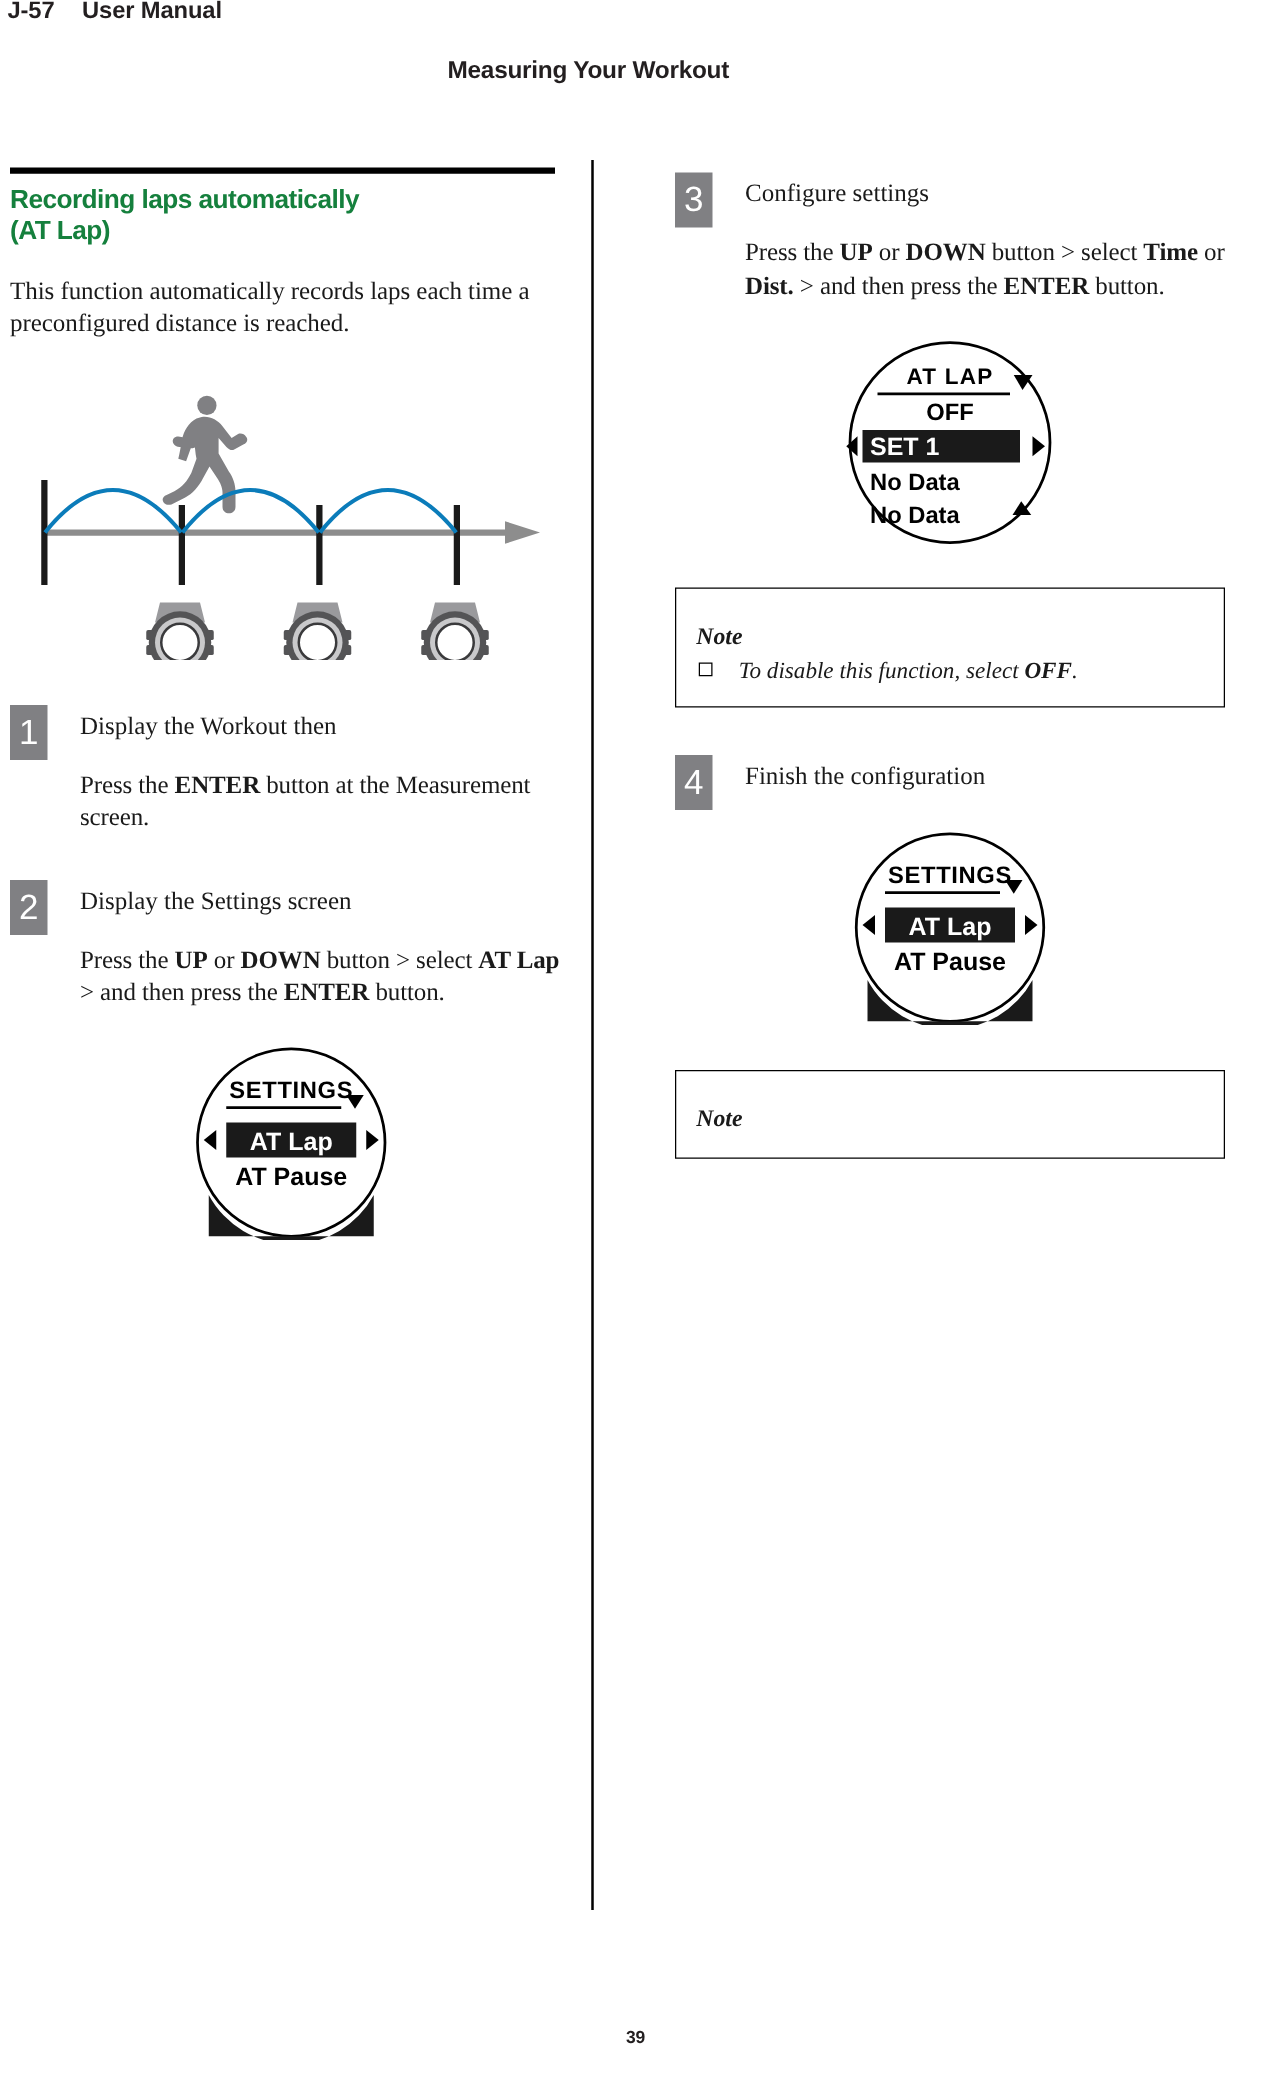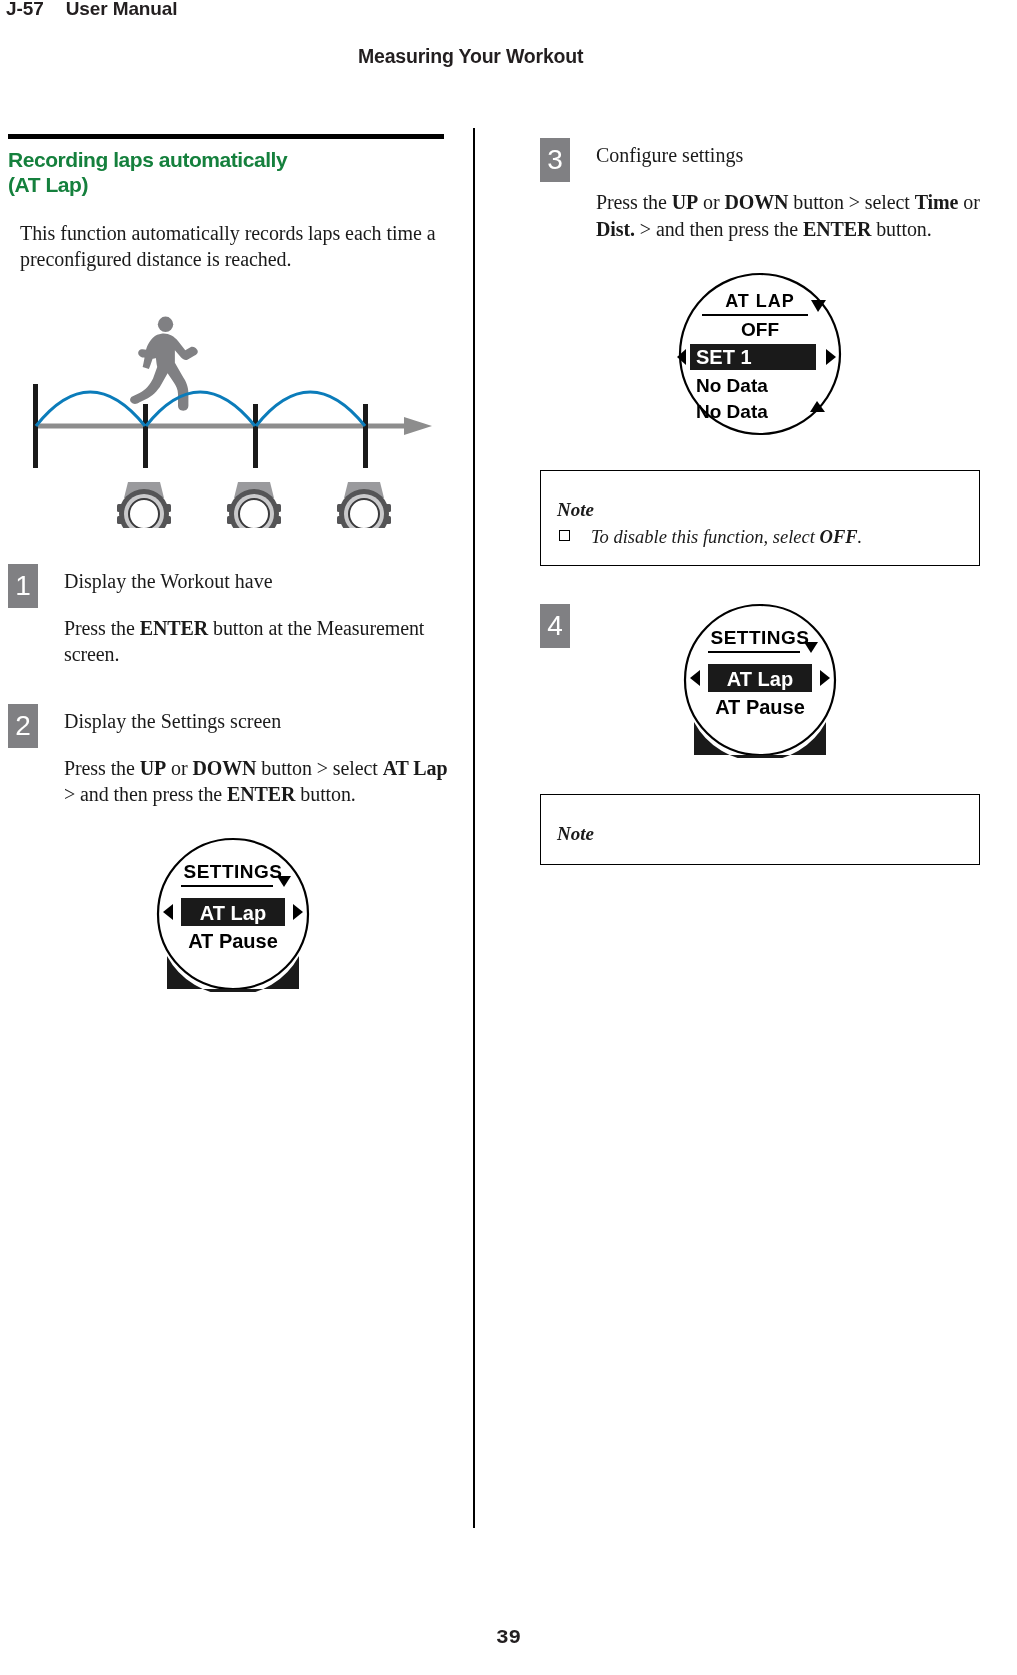--- a/index.html
+++ b/index.html
@@ -67,21 +67,21 @@
     font-size: 21px;
     font-weight: 700;
     line-height: 1.18;
     letter-spacing: -0.45px;
     margin: 0;
     color: #15803d;
   }
   p.intro {
     font-size: 20px;
     line-height: 1.30;
-    margin: 22px 0 0 12px;
+    margin: 22px 0 0 0;
     letter-spacing: -0.05px;
   }
 
   
   .illustration {
     margin-top: 26px;
     width: 440px;
     height: 230px;
     position: relative;
   }
@@ -151,24 +151,24 @@
   .note-plain {
     font-style: italic;
     line-height: 1.34;
   }
   .note-plain b { font-weight: 700; font-style: italic; }
 
   
   .page-number {
     position: absolute;
     left: 0; right: 0;
-    bottom: 26px;
+    bottom: 38px;
     text-align: center;
-    font-family: Liberation Mono, monospace;
-    font-size: 21px;
+    font-family: Liberation Sans, sans-serif;
+    font-size: 14px;
     font-weight: 700;
     color: #231f20;
   }
 </style>
 </head>
 <body>
 
 <div class="page-header">
   <div class="header-left">
     <span>J-57</span><span class="sep"></span><span>User Manual</span>
@@ -245,21 +245,21 @@
           <rect x="-1" y="28" width="6" height="8" rx="1.5" fill="#545456"></rect>
           <rect x="-1" y="40" width="6" height="8" rx="1.5" fill="#545456"></rect>
           <rect x="47" y="28" width="6" height="8" rx="1.5" fill="#545456"></rect>
           <rect x="47" y="40" width="6" height="8" rx="1.5" fill="#545456"></rect>
         </g>
       </svg>
     </div>
 
     <div class="step" style="margin-top:34px;">
       <div class="step-badge">1</div>
-      <div class="step-title">Display the Workout have</div>
+      <div class="step-title">Display the Workout then</div>
       <div class="step-body"><span>Press the </span><b>ENTER</b><span> button at the Measurement screen.</span></div>
     </div>
 
     <div class="step" style="margin-top:34px;">
       <div class="step-badge">2</div>
       <div class="step-title">Display the Settings screen</div>
       <div class="step-body"><span>Press the </span><b>UP</b><span> or </span><b>DOWN</b><span> button &gt; select </span><b>AT Lap</b><span> &gt; and then press the </span><b>ENTER</b><span> button.</span></div>
     </div>
 
     <div class="watch-wrap" style="margin-top:28px;">
@@ -312,20 +312,21 @@
     <div class="note-box" style="margin-top:32px;">
       <div class="note-title">Note</div>
       <div class="note-item">
         <span class="note-bullet"></span>
         <span><span>To disable this function, select </span><b>OFF</b><span>.</span></span>
       </div>
     </div>
 
     <div class="step" style="margin-top:36px;">
       <div class="step-badge">4</div>
+      <div class="step-title">Finish the configuration</div>
     </div>
 
     <div class="watch-wrap" style="margin-top:30px;">
       <div class="watch">
         <svg width="156" height="156" viewBox="0 0 156 156">
           <circle cx="78" cy="78" r="75" fill="#fff" stroke="#000" stroke-width="2.2"></circle>
           <text x="78" y="42" text-anchor="middle" font-family="Liberation Sans, sans-serif" font-size="19" font-weight="700" letter-spacing="0.5" fill="#000">SETTINGS</text>
           <line x1="26" y1="50" x2="118" y2="50" stroke="#000" stroke-width="2.2"></line>
           <polygon points="122,40 136,40 129,51" fill="#000"></polygon>
           <rect x="26" y="62" width="104" height="28" fill="#1a1a1a"></rect>

